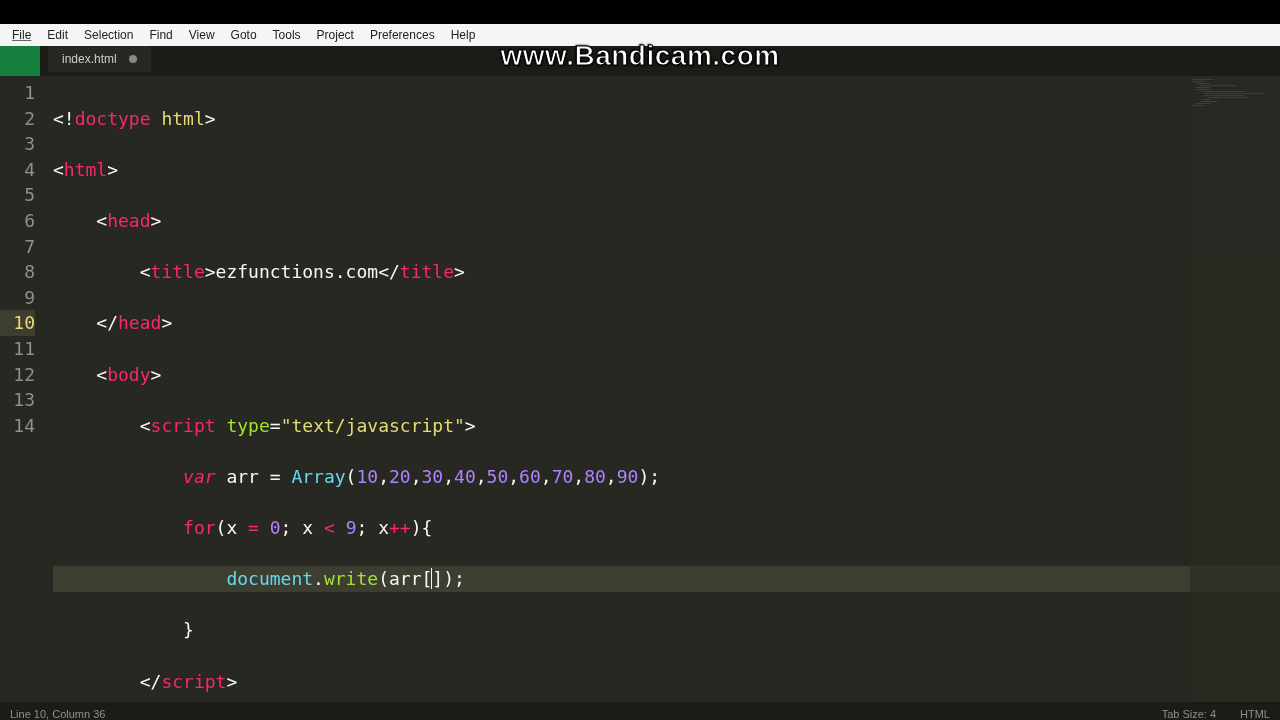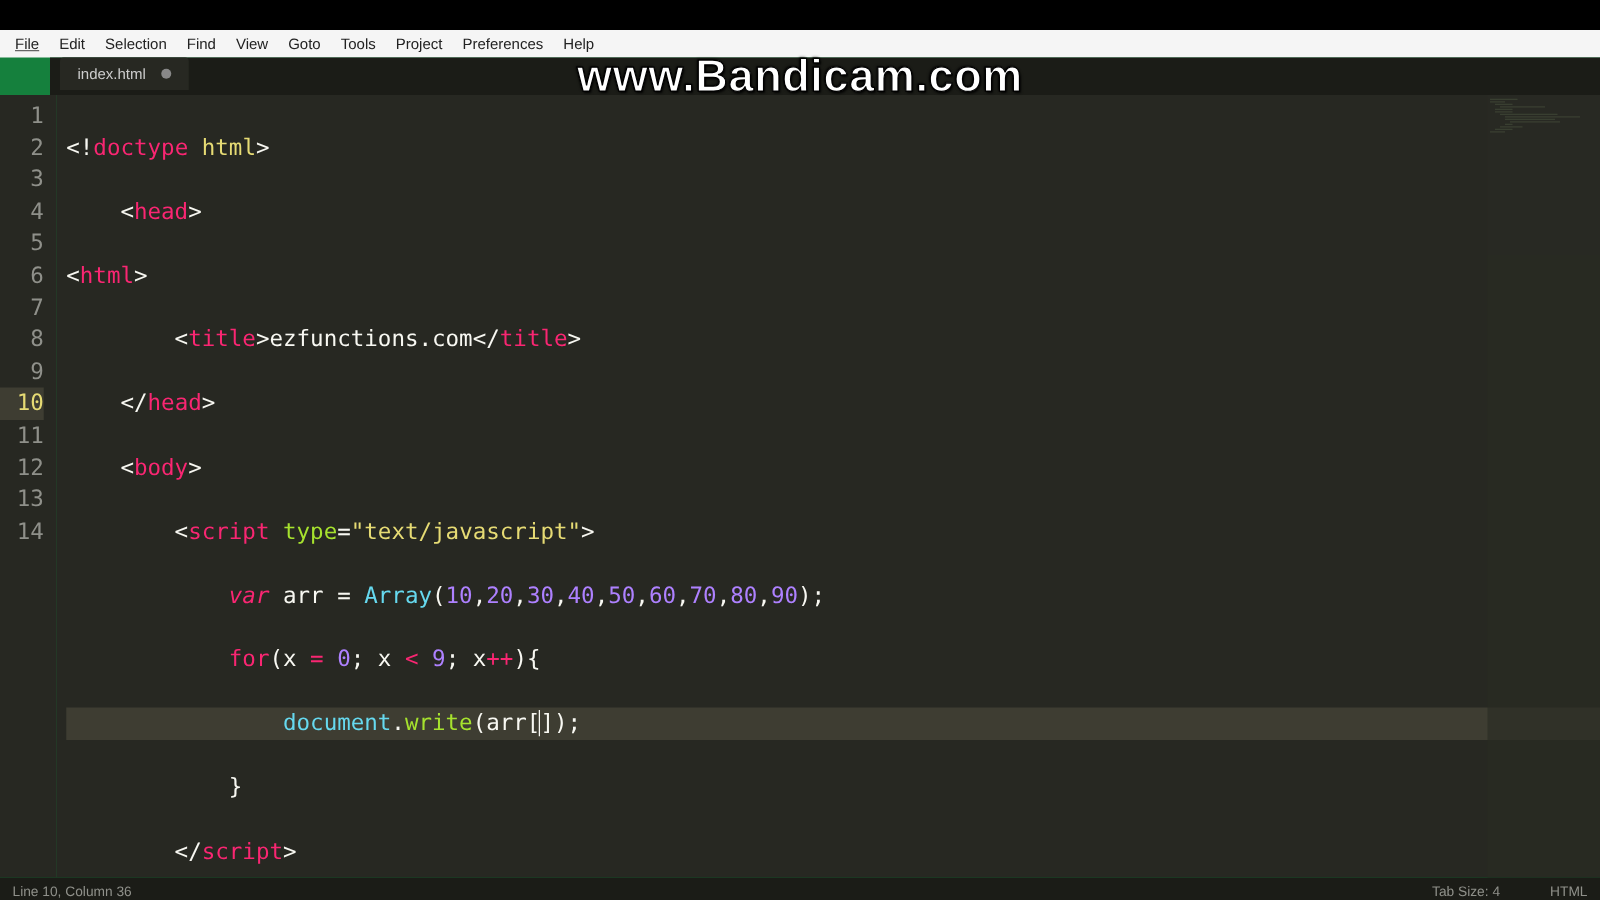--- a/index.html
+++ b/index.html
@@ -54,21 +54,21 @@
   gap: 12px;
 }
 .tab .dirty-dot {
   width: 8px; height: 8px; border-radius: 50%; background: #888;
 }
 .watermark {
   position: absolute;
   top: 40px;
   left: 50%;
   transform: translateX(-50%);
-  font-size: 36px;
+  font-size: 28px;
   font-weight: 700;
   color: #fff;
   -webkit-text-stroke: 1px #000;
   text-shadow: 1px 1px 2px rgba(0,0,0,.9), -1px -1px 2px rgba(0,0,0,.9);
   pointer-events: none;
   z-index: 50;
   font-family: Arial, sans-serif;
   letter-spacing: .5px;
   text-align: center;
 }
@@ -140,21 +140,21 @@
   font-size: 11px;
   display: flex;
   align-items: flex-end;
   justify-content: space-between;
   padding: 0 10px;
   font-family: "Segoe UI", Tahoma, sans-serif;
   position: absolute;
   bottom: 0; left: 0; right: 0;
   overflow: hidden;
 }
-.statusbar .right { display: flex; gap: 40px; margin-left: 19px; }
+.statusbar .right { display: flex; gap: 24px; margin-left: 19px; }
 </style>
 </head>
 <body>
 
 <div class="window">
 
   <div class="menubar">
     <span>File</span>
     <span>Edit</span>
     <span>Selection</span>
@@ -187,22 +187,22 @@
       <div>9</div>
       <div class="active">10</div>
       <div>11</div>
       <div>12</div>
       <div>13</div>
       <div>14</div>
     </div>
 
     <div class="code">
 <div class="line"><span class="p">&lt;!</span><span class="tg">doctype</span><span class="p"> </span><span class="as">html</span><span class="p">&gt;</span></div>
+<div class="line"><span class="p">&lt;</span><span class="tg">html</span><span class="p">&gt;</span></div>
 <div class="line"><span class="p">    &lt;</span><span class="tg">head</span><span class="p">&gt;</span></div>
-<div class="line"><span class="p">&lt;</span><span class="tg">html</span><span class="p">&gt;</span></div>
 <div class="line"><span class="p">        &lt;</span><span class="tg">title</span><span class="p">&gt;</span><span class="p">ezfunctions.com</span><span class="p">&lt;/</span><span class="tg">title</span><span class="p">&gt;</span></div>
 <div class="line"><span class="p">    &lt;/</span><span class="tg">head</span><span class="p">&gt;</span></div>
 <div class="line"><span class="p">    &lt;</span><span class="tg">body</span><span class="p">&gt;</span></div>
 <div class="line"><span class="p">        &lt;</span><span class="tg">script</span><span class="p"> </span><span class="an">type</span><span class="p">=</span><span class="as">"text/javascript"</span><span class="p">&gt;</span></div>
 <div class="line"><span class="p">            </span><span class="kw">var</span><span class="p"> arr = </span><span class="fn">Array</span><span class="p">(</span><span class="nm">10</span><span class="p">,</span><span class="nm">20</span><span class="p">,</span><span class="nm">30</span><span class="p">,</span><span class="nm">40</span><span class="p">,</span><span class="nm">50</span><span class="p">,</span><span class="nm">60</span><span class="p">,</span><span class="nm">70</span><span class="p">,</span><span class="nm">80</span><span class="p">,</span><span class="nm">90</span><span class="p">);</span></div>
 <div class="line"><span class="p">            </span><span class="kw2">for</span><span class="p">(x </span><span class="kw2">=</span><span class="p"> </span><span class="nm">0</span><span class="p">; x </span><span class="kw2">&lt;</span><span class="p"> </span><span class="nm">9</span><span class="p">; x</span><span class="kw2">++</span><span class="p">){</span></div>
 <div class="line active"><span class="p">                </span><span class="fn">document</span><span class="p">.</span><span class="fn2">write</span><span class="p">(arr[</span><span class="cur"></span><span class="p">]);</span></div>
 <div class="line"><span class="p">            }</span></div>
 <div class="line"><span class="p">        &lt;/</span><span class="tg">script</span><span class="p">&gt;</span></div>
 <div class="line"></div>

